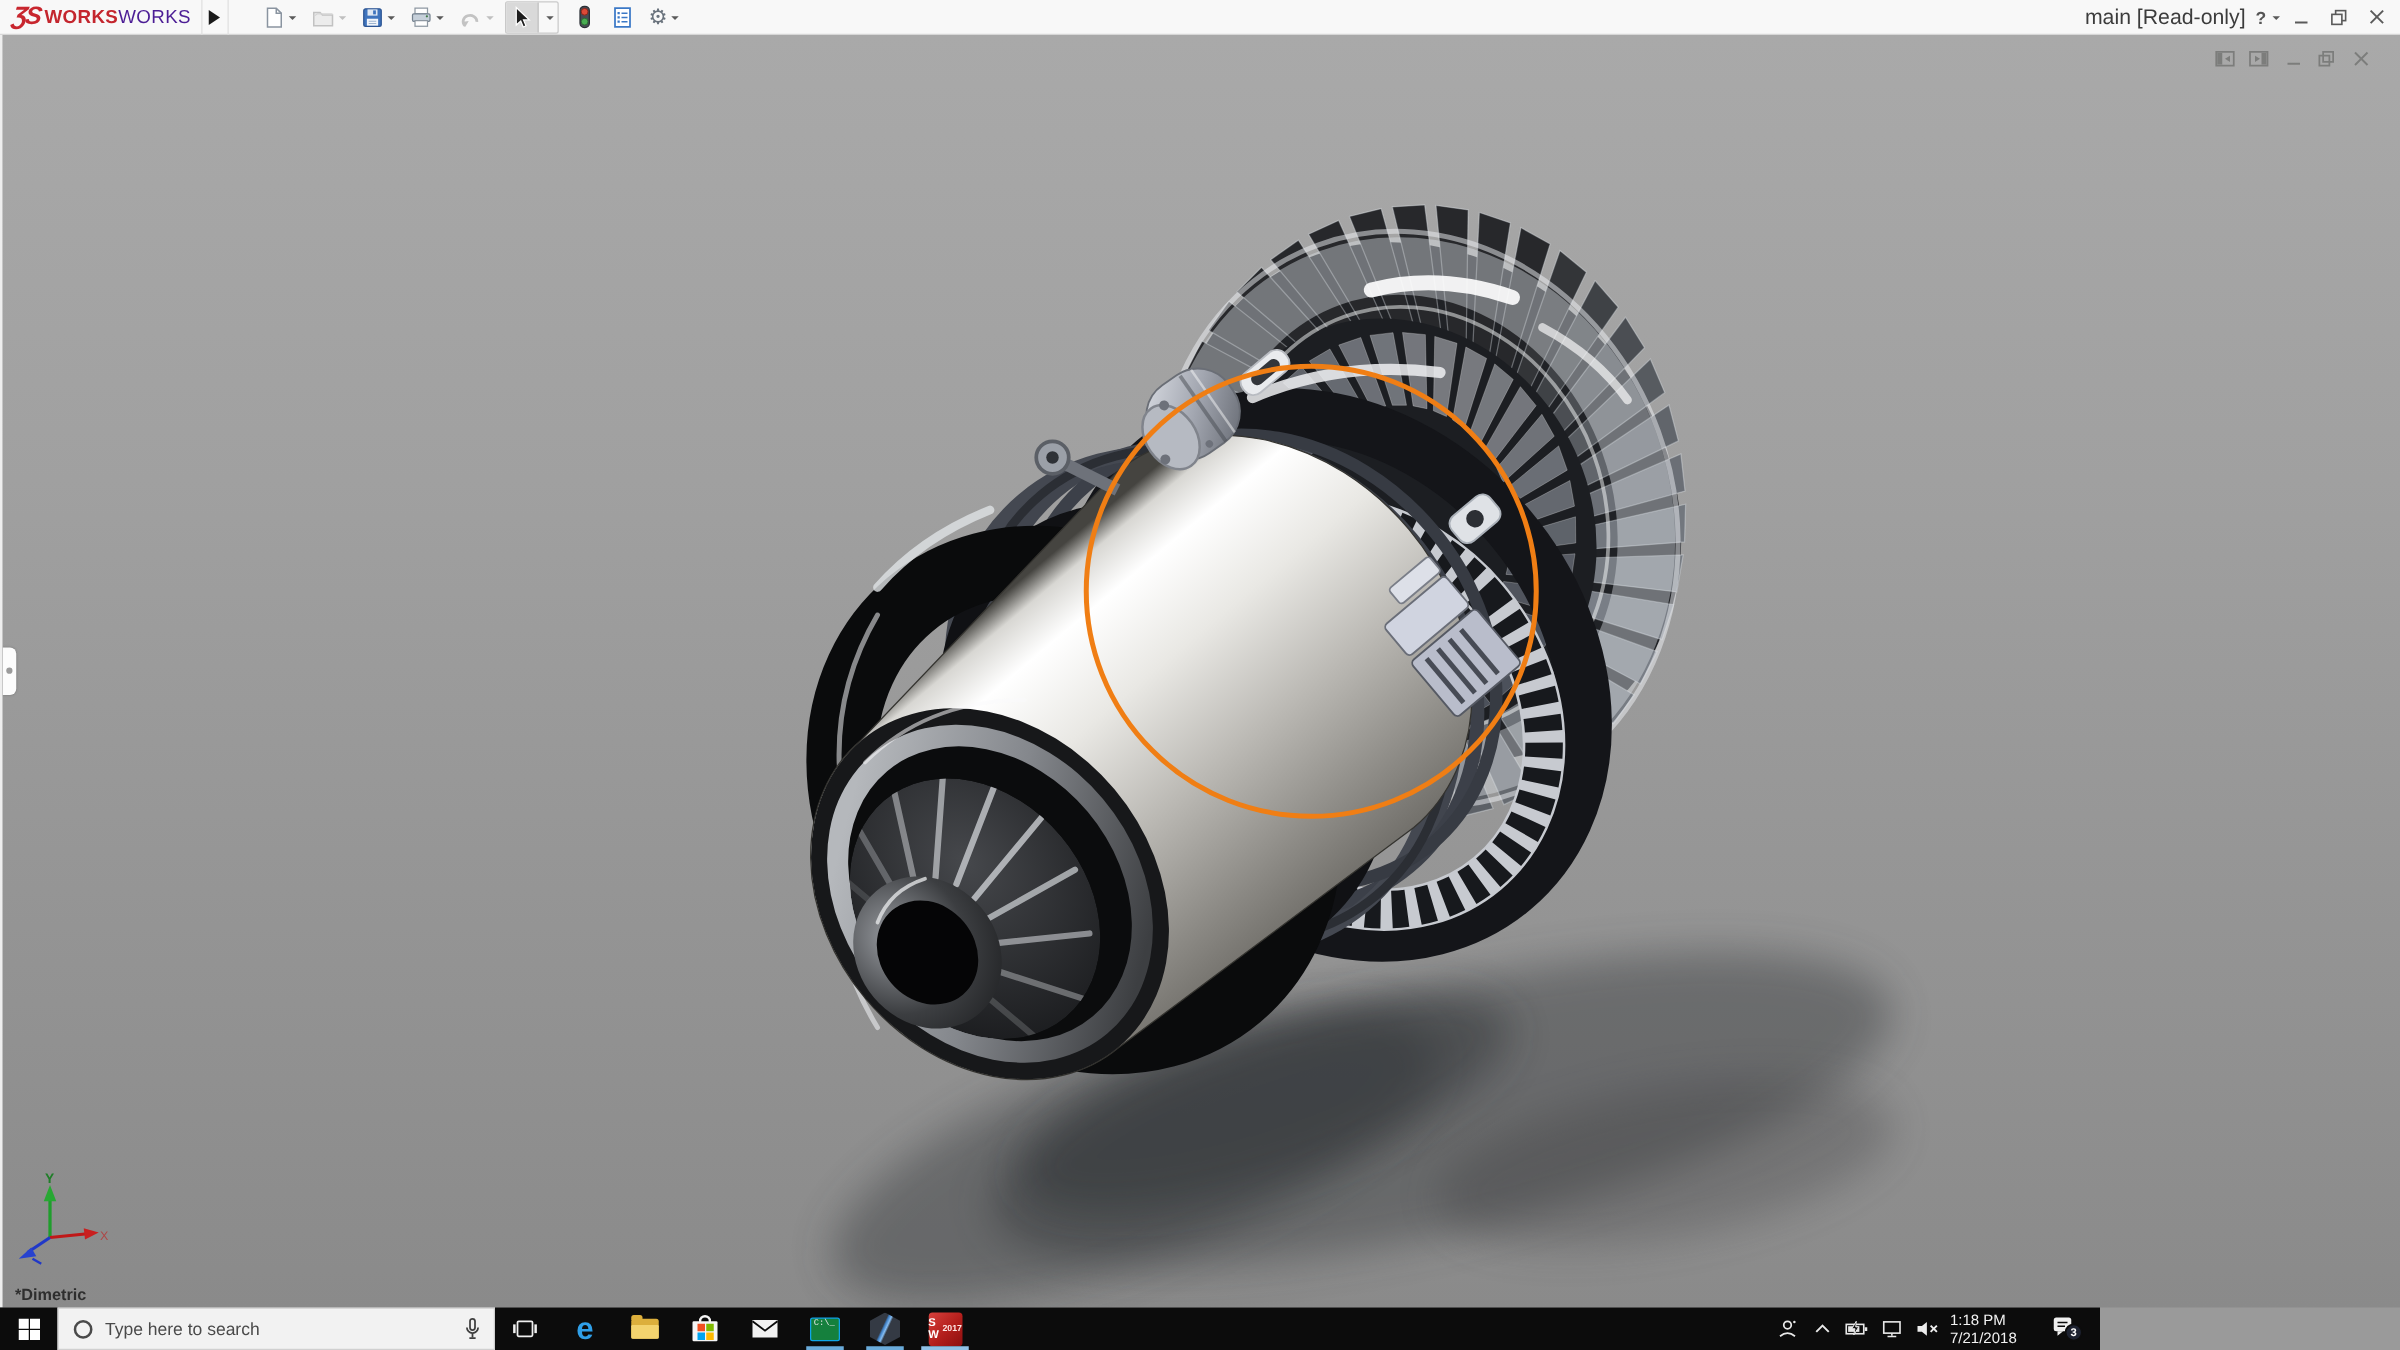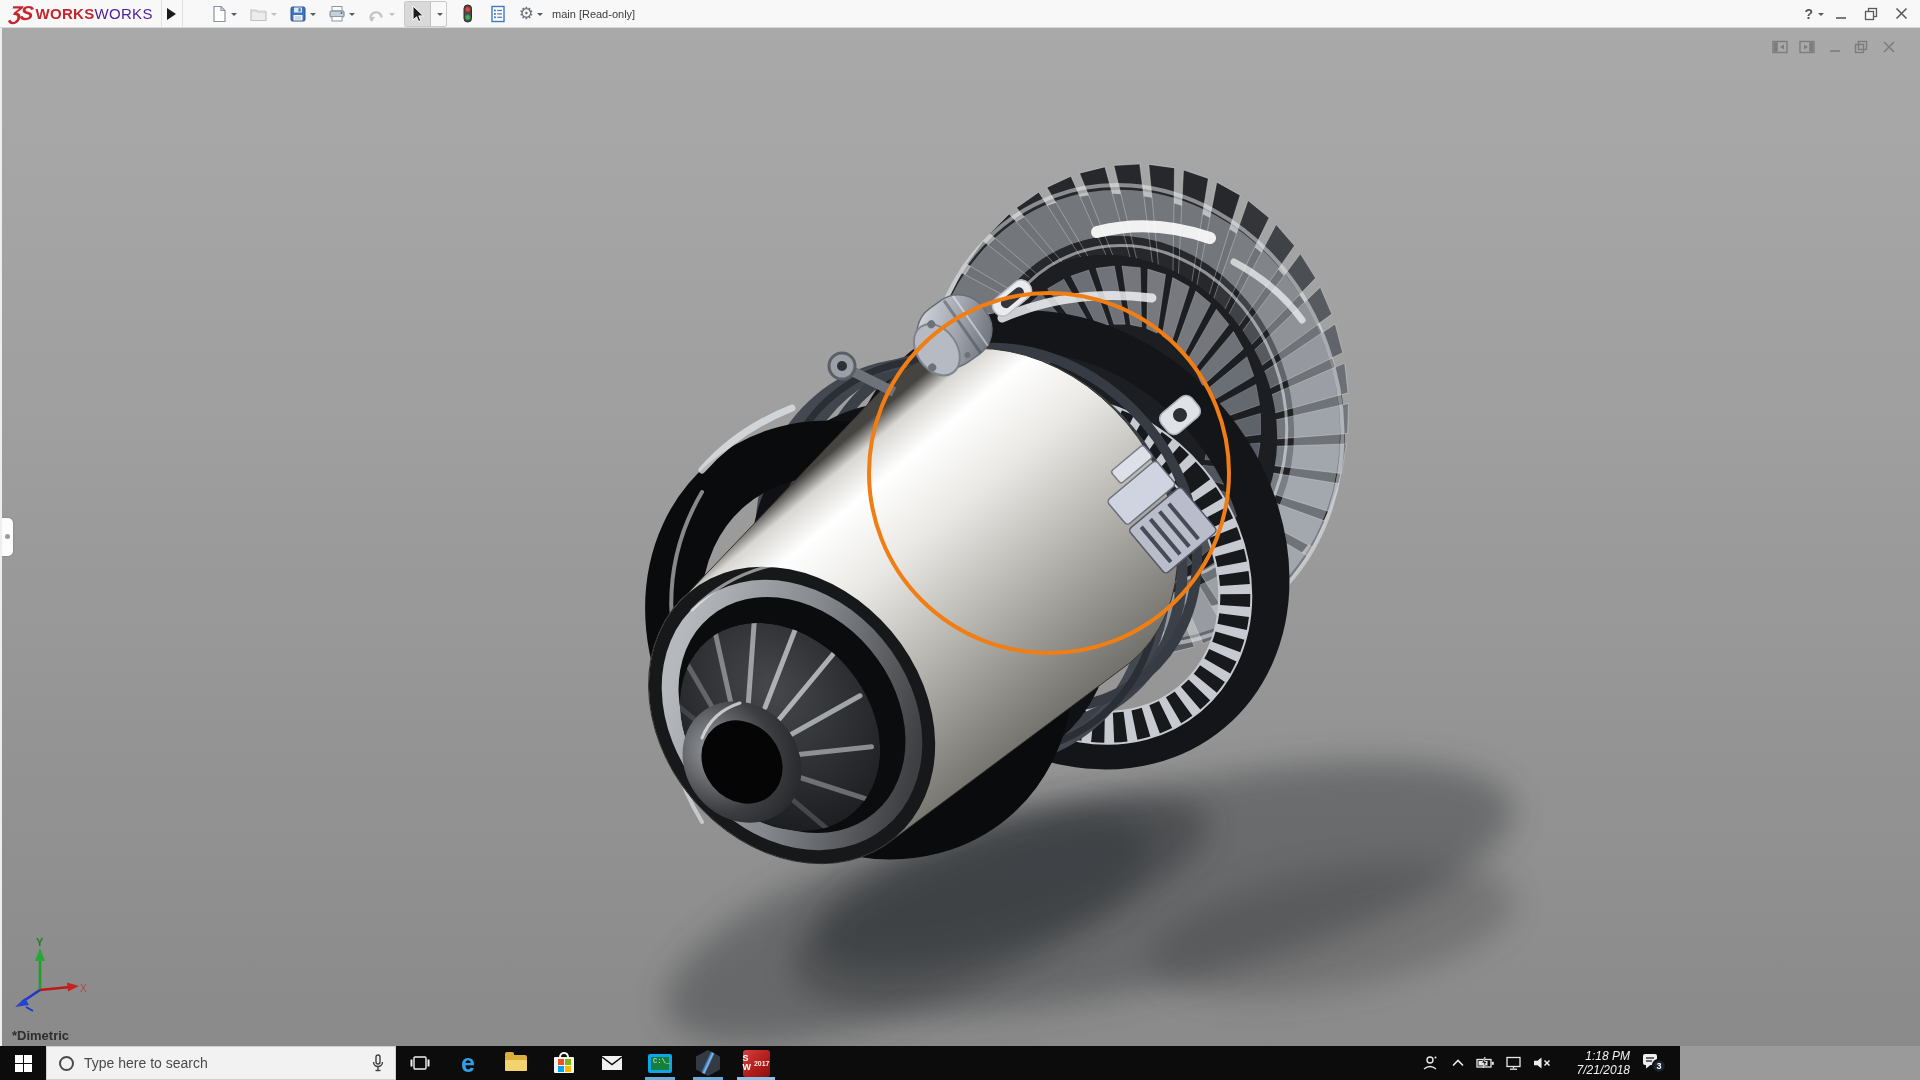--- a/index.html
+++ b/index.html
@@ -18,21 +18,21 @@
   .flyout .tri { width:0; height:0; border:6px solid transparent; border-left:9px solid #1a1a1a; margin-left:6px; }
   .toolbar { display:flex; align-items:center; margin-left:24px; }
   .tb { display:flex; align-items:center; height:26px; padding:0 3px; margin-right:6px; }
   .tb svg { display:block; }
   .caret { width:0; height:0; border:3.5px solid transparent; border-top-color:#5a5a5a; margin:4px 0 0 3px; }
   .caret.dis { border-top-color:#c0c0c0; }
   .selwrap { display:flex; align-items:center; border:1px solid #c9c9c9; border-radius:2px; height:26px; margin-right:8px; }
   .selwrap .half { padding:2px 3px; height:24px; display:flex; align-items:center; }
   .selwrap .half.sunken { background:#d9d9d9; border-right:1px solid #c2c2c2; }
   .gear-glyph { font-size:17px; color:#6a737d; line-height:1; }
-  .title-center { flex:1; text-align:left; font-size:11px; color:#3c3c3c; }
+  .title-center { flex:1; text-align:right; font-size:17px; color:#3c3c3c; }
   .win-controls { display:flex; align-items:center; padding-right:6px; }
   .help-q { font-size:14px; font-weight:bold; color:#555; padding:0 2px 0 8px; }
   .wc { width:26px; height:24px; display:flex; align-items:center; justify-content:center; margin-left:4px; cursor:pointer; }
 
   
   .viewport { position:absolute; top:28px; left:0; width:1920px; height:1018px;
     background:linear-gradient(180deg,#a9a9a9 0%, #a0a0a0 35%, #949494 70%, #8a8a8a 100%);
     border-left:2px solid #eeeeee; overflow:hidden; }
   .scene { position:absolute; top:0; left:0; width:1920px; height:1018px; }
   .ghost-controls { position:absolute; top:11px; right:18px; display:flex; opacity:0.75; }
@@ -61,33 +61,33 @@
   .edge-e { font-size:25px; font-weight:bold; color:#2f9fe8; line-height:1; }
   .folder { position:relative; width:22px; height:16px; }
   .folder .back { position:absolute; inset:0; background:#dcaf3c; border-radius:2px; }
   .folder .tab { position:absolute; top:-3px; left:0; width:9px; height:4px; background:#dcaf3c; border-radius:2px 2px 0 0; }
   .folder .front { position:absolute; left:0; bottom:0; width:22px; height:11px; background:#f3d36e; border-radius:1px; }
   .store { position:relative; width:20px; height:22px; }
   .store .handle { position:absolute; top:0; left:5px; width:10px; height:7px; border:2px solid #f5f5f5; border-bottom:none; border-radius:5px 5px 0 0; }
   .store .bag { position:absolute; top:5px; left:0; width:20px; height:16px; background:#f5f5f5; border-radius:1px;
     display:grid; grid-template-columns:6px 6px; grid-template-rows:6px 6px; gap:1px; align-content:center; justify-content:center; }
   .ms-r { background:#f25022; } .ms-g { background:#7fba00; } .ms-b { background:#00a4ef; } .ms-y { background:#ffb900; }
-  .cmdicon { width:24px; height:19px; background:#15803d; border:3px solid #0ea5e9; border-radius:2px;
+  .cmdicon { width:24px; height:19px; background:#15803d; border:1px solid #0ea5e9; border-radius:2px;
     font-family:"Liberation Mono",monospace; font-size:7px; color:#e8e8e8; padding:1px 2px; line-height:1.1; }
   .hexicon { width:24px; height:26px; background:#343a44; clip-path:polygon(50% 0,100% 25%,100% 75%,50% 100%,0 75%,0 25%);
     position:relative; }
   .hexicon::after { content:""; position:absolute; inset:0;
     background:linear-gradient(115deg, transparent 42%, #3f7fc4 46%, #85bdf2 52%, transparent 57%); }
   .swicon { width:27px; height:27px; background:linear-gradient(135deg,#d8413c 0%, #b21e1b 55%, #8c0f10 100%);
     border-radius:3px; color:#ffffff; display:flex; flex-direction:row; align-items:center; justify-content:center; }
   .swicon .l1 { font-size:9px; font-weight:800; letter-spacing:1px; line-height:1; }
   .swicon .l2 { font-size:7px; font-weight:700; line-height:1; margin-top:1px; color:#ffe9e7; }
   .tray { margin-left:auto; display:flex; align-items:center; height:34px; padding-right:6px; }
   .trayicon { width:28px; height:34px; display:flex; align-items:center; justify-content:center; cursor:pointer; }
-  .clock { width:78px; text-align:right; color:#f2f2f2; font-size:12px; line-height:14px; cursor:pointer; padding:0 4px;font-style:italic; }
+  .clock { width:78px; text-align:left; color:#f2f2f2; font-size:12px; line-height:14px; cursor:pointer; padding:0 4px; }
   .action { position:relative; width:40px; height:34px; display:flex; align-items:center; justify-content:center; cursor:pointer; }
 </style>
 </head>
 <body>
 
 <div class="screen">
 
   <header class="titlebar">
     <div class="brand">
       <span class="logo3s">ƷS</span>

